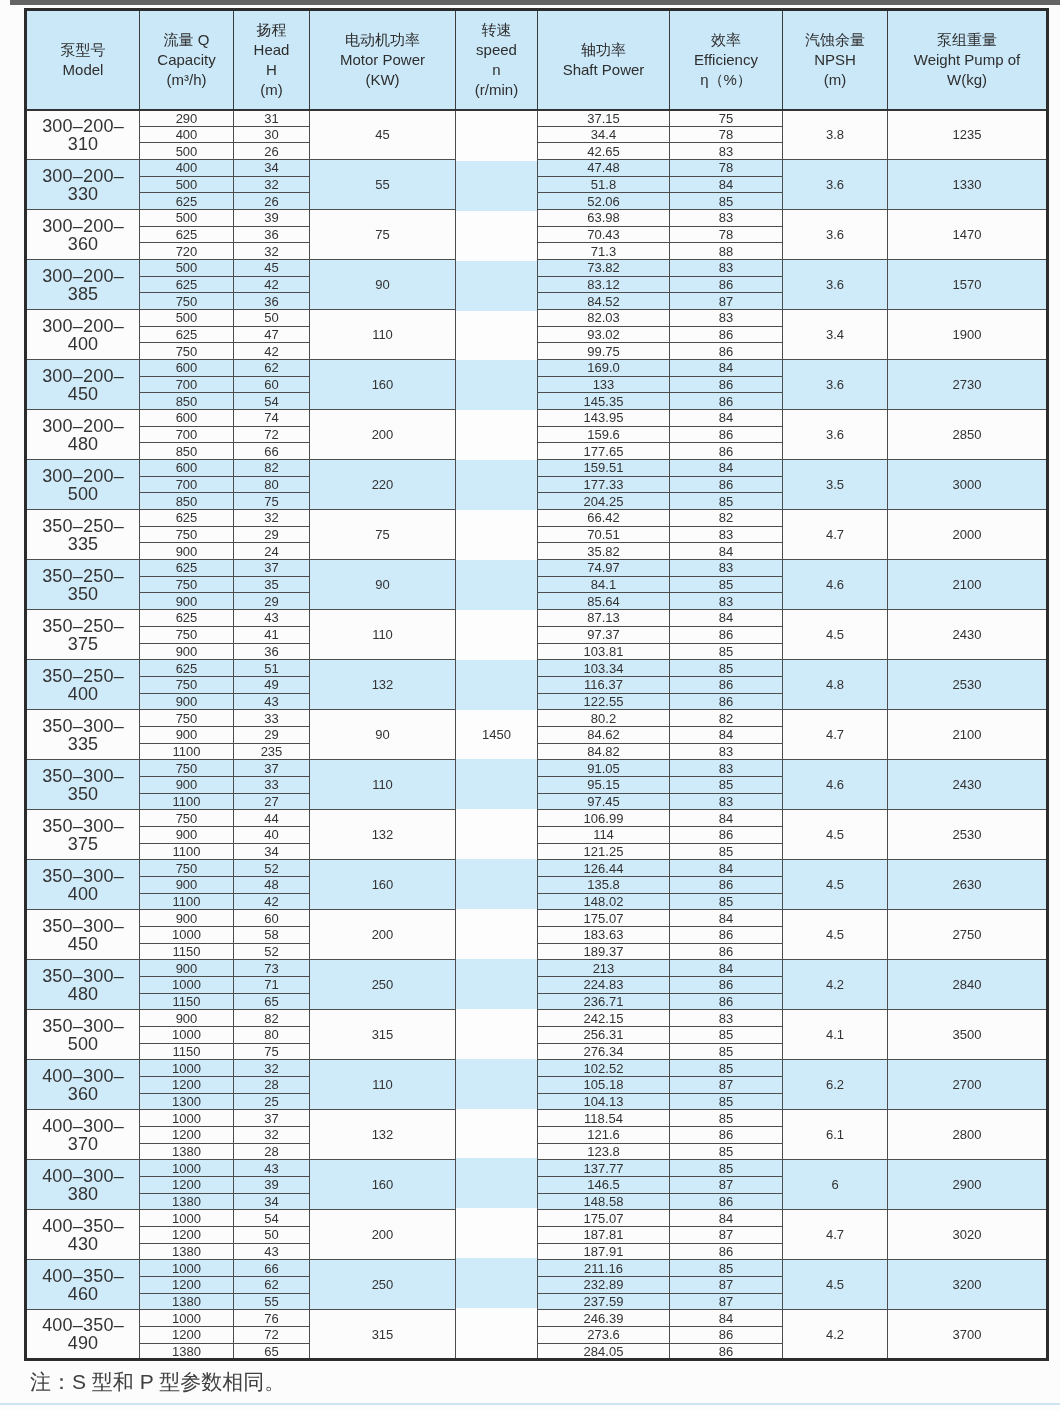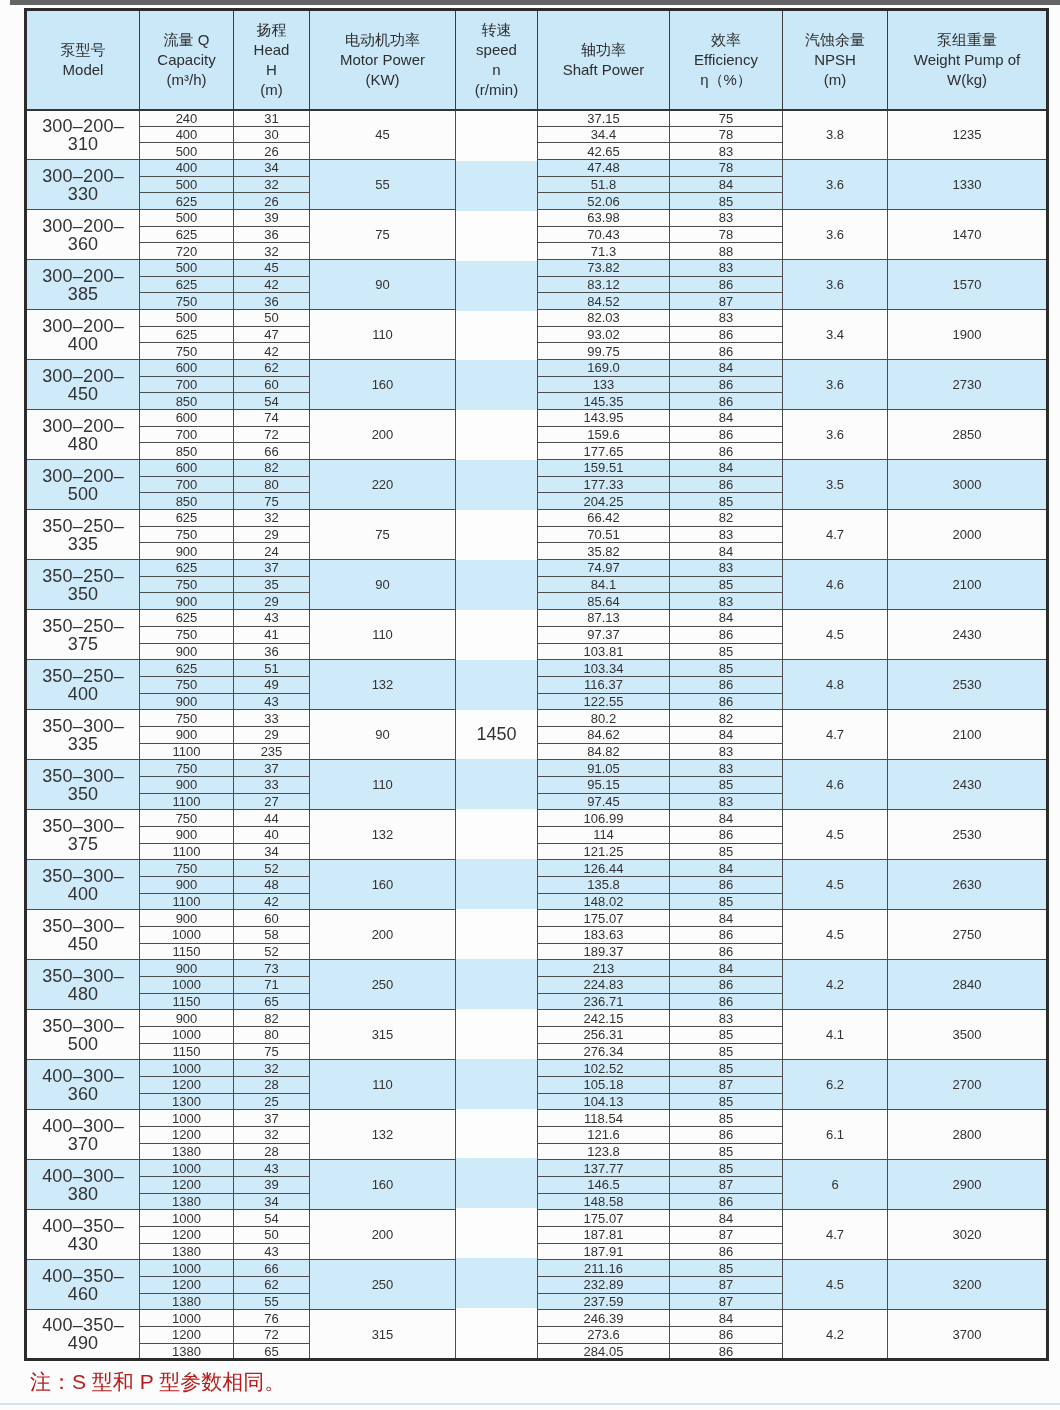--- a/index.html
+++ b/index.html
@@ -45,26 +45,26 @@
     vertical-align: middle;
     padding: 0 2px;
     line-height: 1;
   }
   tr.band td { background: #cfeaf9; }
   td.model-cell { font-size: 18px; letter-spacing: 0.2px; }
   td.speed-cell {
     background: repeating-linear-gradient(to bottom,
       #fdfdfd 0, #fdfdfd 4%,
       #cfeaf9 4%, #cfeaf9 8%);
-    font-size: 18px;
+    font-size: 13px;
   }
   .footer {
     position: absolute; top: 1368px; left: 30px; right: 10px;
     display: flex; align-items: flex-start; gap: 30px;
-    font-size: 21px; color: #b91c1c;
+    font-size: 21px; color: #404040;
     white-space: nowrap;
   }
   .bottom-line {
     position: absolute; left: 0; right: 0; top: 1403px;
     height: 2px; background: #cfe4f2;
   }
 </style>
 </head>
 <body>
 
@@ -110,21 +110,21 @@
 NPSH
 (m)</th>
         <th>泵组重量
 Weight Pump of
 W(kg)</th>
       </tr>
     </thead>
     <tbody id="table-body">
         <tr>
           <td rowspan="3" class="model-cell">300–200–310</td>
-          <td>240</td>
+          <td>290</td>
           <td>31</td>
           <td rowspan="3">45</td>
           <td rowspan="75" class="speed-cell">1450</td>
           <td>37.15</td>
           <td>75</td>
           <td rowspan="3">3.8</td>
           <td rowspan="3">1235</td>
         </tr>
         <tr>
           <td>400</td>

